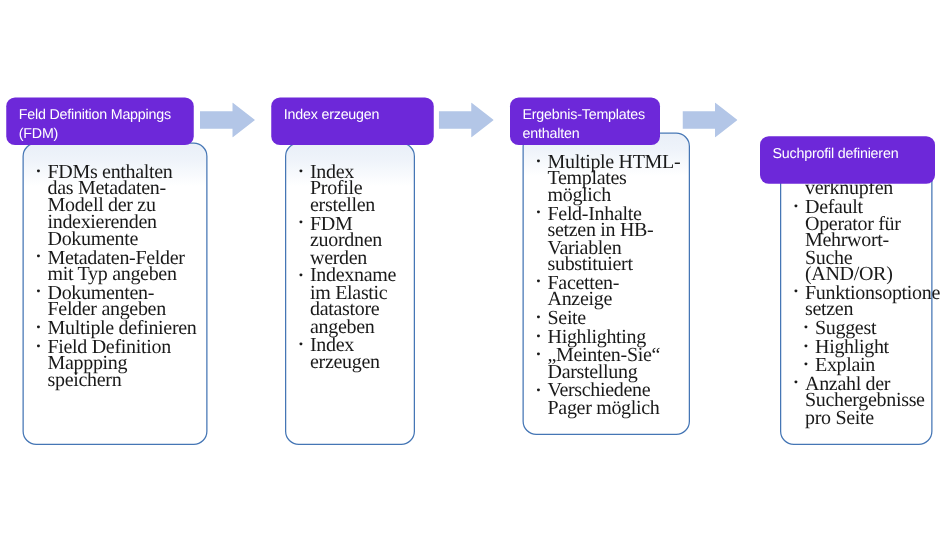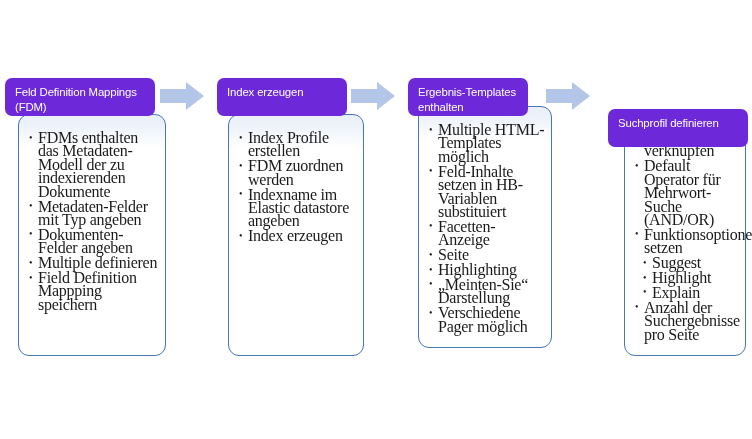--- a/index.html
+++ b/index.html
@@ -108,21 +108,21 @@
     <div class="stage-body" style="left: 18px; top: 114px; width: 148px; height: 242px;">
       <ul class="bullet-list" style="position: absolute; left: 10px; right: 6px; top: 16px;">
         <li>FDMs enthalten das Metadaten-Modell der zu indexierenden Dokumente</li>
         <li>Metadaten-Felder mit Typ angeben</li>
         <li>Dokumenten-Felder angeben</li>
         <li>Multiple definieren</li>
         <li>Field Definition Mappping speichern</li>
       </ul>
     </div>
     <div class="stage-header" style="left: 5px; top: 78px; width: 150px; height: 38px;">Feld Definition Mappings (FDM)</div>
-    <div class="stage-body" style="left: 228px; top: 114px; width: 136px; height: 242px;">
+    <div class="stage-body" style="left: 228px; top: 114px; width: 104px; height: 242px;">
       <ul class="bullet-list" style="position: absolute; left: 10px; right: 6px; top: 16px;">
         <li>Index Profile erstellen</li>
         <li>FDM zuordnen werden</li>
         <li>Indexname im Elastic datastore angeben</li>
         <li>Index erzeugen</li>
       </ul>
     </div>
     <div class="stage-header" style="left: 217px; top: 78px; width: 130px; height: 38px;">Index erzeugen</div>
     <div class="stage-body" style="left: 418px; top: 106px; width: 134px; height: 242px;">
       <ul class="bullet-list" style="position: absolute; left: 10px; right: 6px; top: 16px;">

